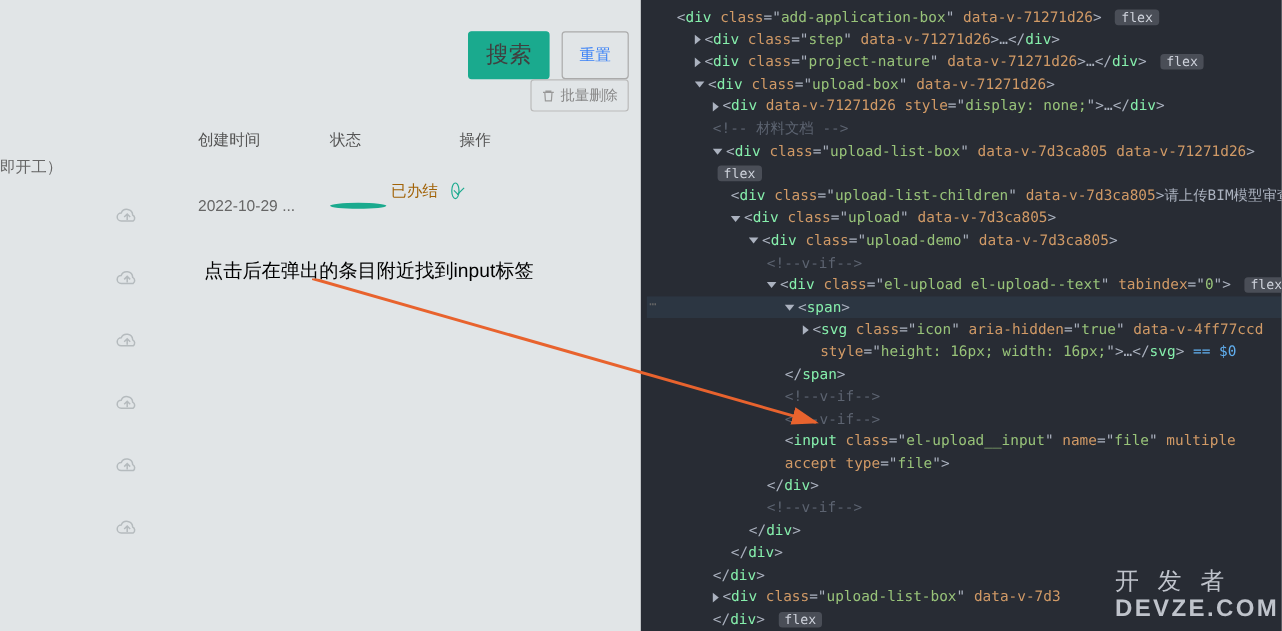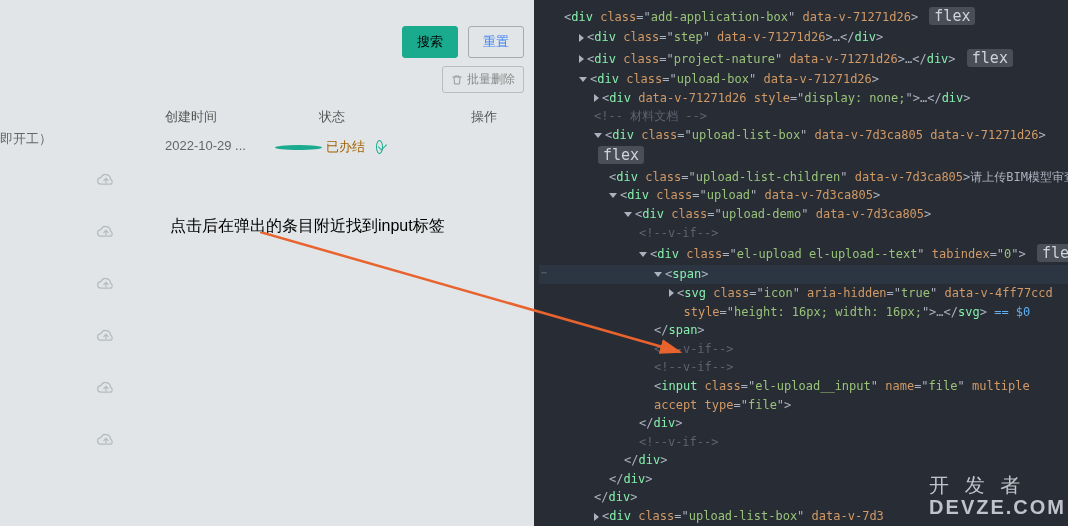--- a/index.html
+++ b/index.html
@@ -44,24 +44,24 @@
       position: absolute;
       top: 26px;
       right: 0;
       display: flex;
       gap: 10px;
       padding-right: 10px;
     }
     .btn-search {
       background: #1aaa8e;
       border: 1px solid #1aaa8e;
-      color: #000000;
+      color: #404040;
       padding: 6px 14px;
       border-radius: 3px;
-      font-size: 13px;
+      font-size: 19px;
       cursor: pointer;
     }
     .btn-reset {
       background: transparent;
       border: 1px solid #aaa;
       color: #3b82f6;
       padding: 6px 14px;
       border-radius: 3px;
       font-size: 13px;
       cursor: pointer;
@@ -81,34 +81,33 @@
       cursor: pointer;
     }
     .table-header {
       position: absolute;
       top: 108px;
       left: 165px;
       display: flex;
       font-size: 13px;
       color: #555;
       font-weight: 500;
-      gap: 44px;
     }
     .table-header span:nth-child(1){ width: 110px;}
     .table-header span:nth-child(2){ width: 108px;}
     .table-header span:nth-child(3){ width: 60px;}
     .table-row {
       position: absolute;
       top: 138px;
       left: 165px;
       display: flex;
       font-size: 13px;
       color: #666;
     }
-    .table-row span:nth-child(1){ width: 110px;}
+    .table-row span:nth-child(1){ width: 110px; margin-top: 26px;}
     .table-row span:nth-child(2){ width: 108px; color:#a16207; display:flex; align-items:center; gap:4px;}
     .status-dot{width:5px;height:5px;border-radius:50%;background:#1aaa8e;display:inline-block;}
     .check-circle{display:inline-block;width:14px;height:14px;border:1px solid #1aaa8e;border-radius:50%;position:relative;}
     .check-circle:after{content:"";position:absolute;left:3px;top:1px;width:4px;height:7px;border-right:1.5px solid #1aaa8e;border-bottom:1.5px solid #1aaa8e;transform:rotate(45deg);}
     .side-text{
       position:absolute;
       top:130px;
       left:0;
       font-size:13px;
       color:#666;
@@ -162,21 +161,21 @@
     .tag-name{color:#86efac;}
     .attr-name{color:#d19a66;}
     .attr-val{color:#98c379;}
     .comment{color:#5c6370;}
     .ellipsis{color:#abb2bf;}
     .flex-badge{
       background:#4a4e57;
       color:#cfd3dc;
       padding: 0 5px;
       border-radius: 3px;
-      font-size: 15px;
+      font-size: 11px;
       margin-left:4px;
     }
     .selstr{color:#61afef;}
     .gutter-marker{
       position:absolute;
       left:0;
       width:20px;
       color:#666;
       text-align:center;
       font-size:10px;

